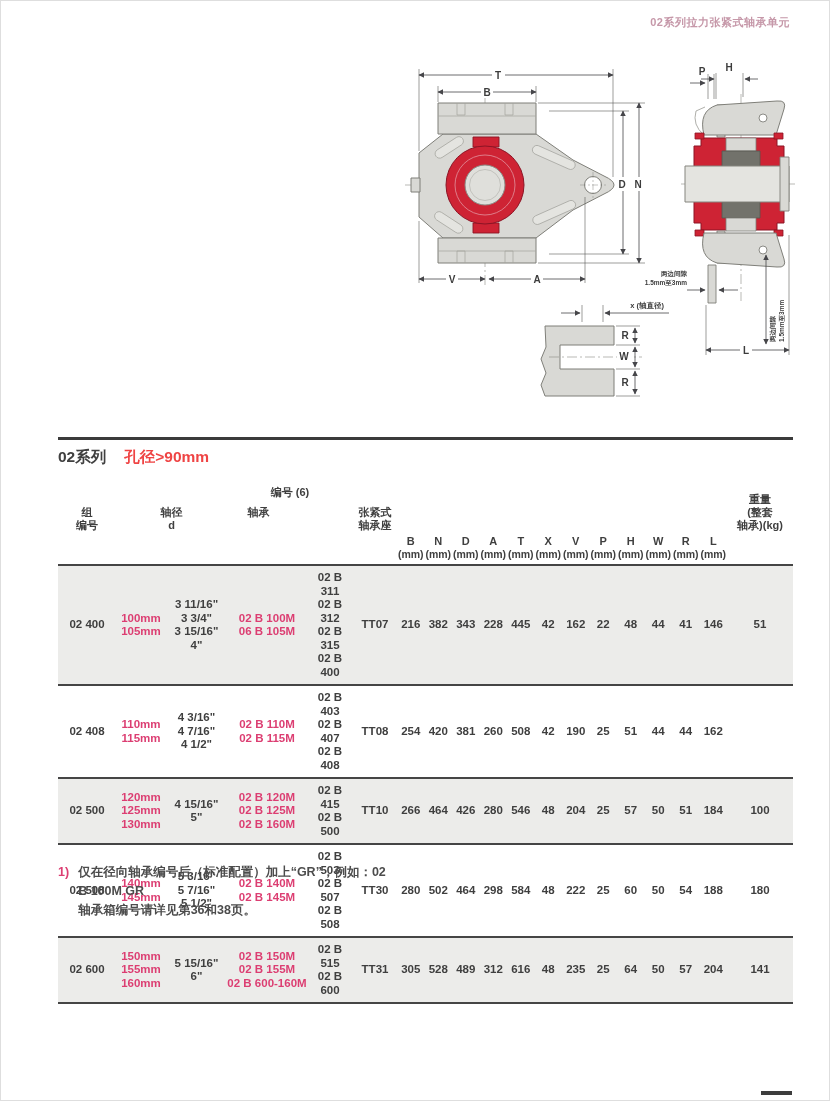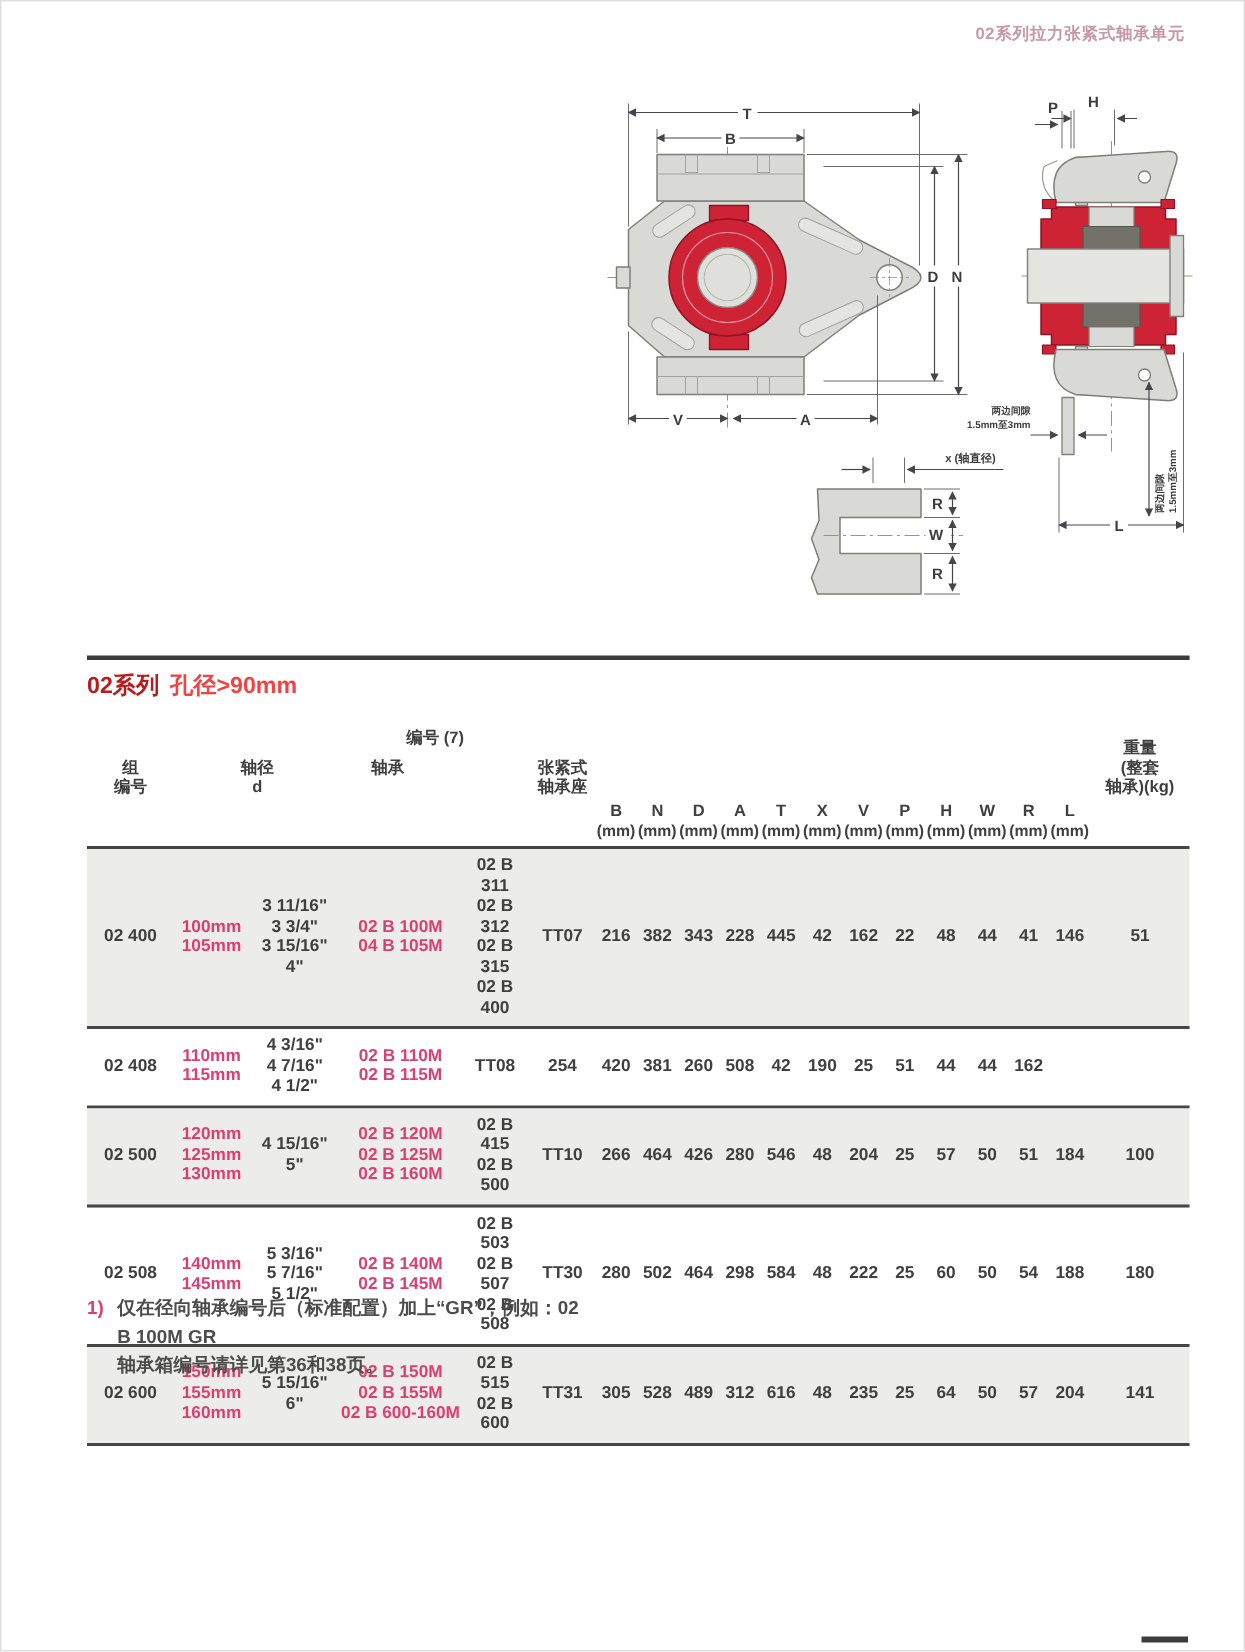--- a/index.html
+++ b/index.html
@@ -8,21 +8,21 @@
         font-family:"Liberation Sans",sans-serif;color:#3f3f3f;}
   .page-title{position:absolute;top:14px;right:39px;font-size:11px;font-weight:700;
         color:#c698a9;letter-spacing:.5px;}
   .drawing{position:absolute;left:398px;top:38px;}
   svg text{font-family:"Liberation Sans",sans-serif;}
   .dimlbl{font-size:10px;font-weight:700;fill:#3c3c3c;}
   .smlbl{font-size:6.5px;font-weight:600;fill:#3c3c3c;}
 
   .section{position:absolute;left:57px;top:436px;width:735px;border-top:3px solid #3b3b3b;
         padding-top:7px;font-size:15.5px;font-weight:700;}
-  .series{color:#b91c1c;margin-right:7px;}
+  .series{color:#404040;margin-right:18px;}
   .bore{color:#ef4444;}
 
   .tbl{position:absolute;left:57px;top:485px;width:735px;font-size:11.5px;font-weight:600;}
   .thead,.trow{display:grid;grid-template-columns:58px 50px 61px 80px 46px 44px repeat(12,27.5px) 66px;}
   .thead{border-bottom:2px solid #454545;min-height:54px;}
   .hc{display:flex;flex-direction:column;justify-content:flex-end;align-items:center;
       text-align:center;white-space:pre-line;line-height:13px;font-size:11px;padding-bottom:3px;}
   .hc1{grid-column:1}.hc2{grid-column:2/4}.hc3{grid-column:4/6;padding-bottom:16px}
   .hc6{grid-column:6}.hcw{grid-column:19}
   .numsub{display:grid;grid-template-columns:1fr 1fr;width:100%;margin-top:7px;}
@@ -223,21 +223,21 @@
     <span class="series">02系列</span><span class="bore">孔径&gt;90mm</span>
   </div>
 
   <div class="tbl">
     <div class="thead" id="thead">
       <div class="hc hc1">组
 编号</div>
       <div class="hc hc2">轴径
 d</div>
       <div class="hc hc3">
-        <div>编号 (7)</div>
+        <div>编号 (6)</div>
         <div class="numsub"><span>轴承</span><span></span></div>
       </div>
       <div class="hc hc6">张紧式
 轴承座</div>
       <div class="hc hcw">重量
 (整套
 轴承)(kg)</div>
     <div class="hc" style="grid-column: 7;"><div>B</div><div class="unit">(mm)</div></div>
         <div class="hc" style="grid-column: 8;"><div>N</div><div class="unit">(mm)</div></div>
         <div class="hc" style="grid-column: 9;"><div>D</div><div class="unit">(mm)</div></div>
@@ -259,21 +259,21 @@
             <div>105mm</div>
           </div>
           <div class="c">
             <div>3 11/16"</div>
             <div>3 3/4"</div>
             <div>3 15/16"</div>
             <div>4"</div>
           </div>
           <div class="c pink">
             <div>02 B 100M</div>
-            <div>04 B 105M</div>
+            <div>06 B 105M</div>
           </div>
           <div class="c">
             <div>02 B 311</div>
             <div>02 B 312</div>
             <div>02 B 315</div>
             <div>02 B 400</div>
           </div>
           <div class="c">TT07</div>
           <div class="c">216</div>
           <div class="c">382</div>
@@ -297,20 +297,25 @@
           </div>
           <div class="c">
             <div>4 3/16"</div>
             <div>4 7/16"</div>
             <div>4 1/2"</div>
           </div>
           <div class="c pink">
             <div>02 B 110M</div>
             <div>02 B 115M</div>
           </div>
+          <div class="c">
+            <div>02 B 403</div>
+            <div>02 B 407</div>
+            <div>02 B 408</div>
+          </div>
           <div class="c">TT08</div>
           <div class="c">254</div>
           <div class="c">420</div>
           <div class="c">381</div>
           <div class="c">260</div>
           <div class="c">508</div>
           <div class="c">42</div>
           <div class="c">190</div>
           <div class="c">25</div>
           <div class="c">51</div>

